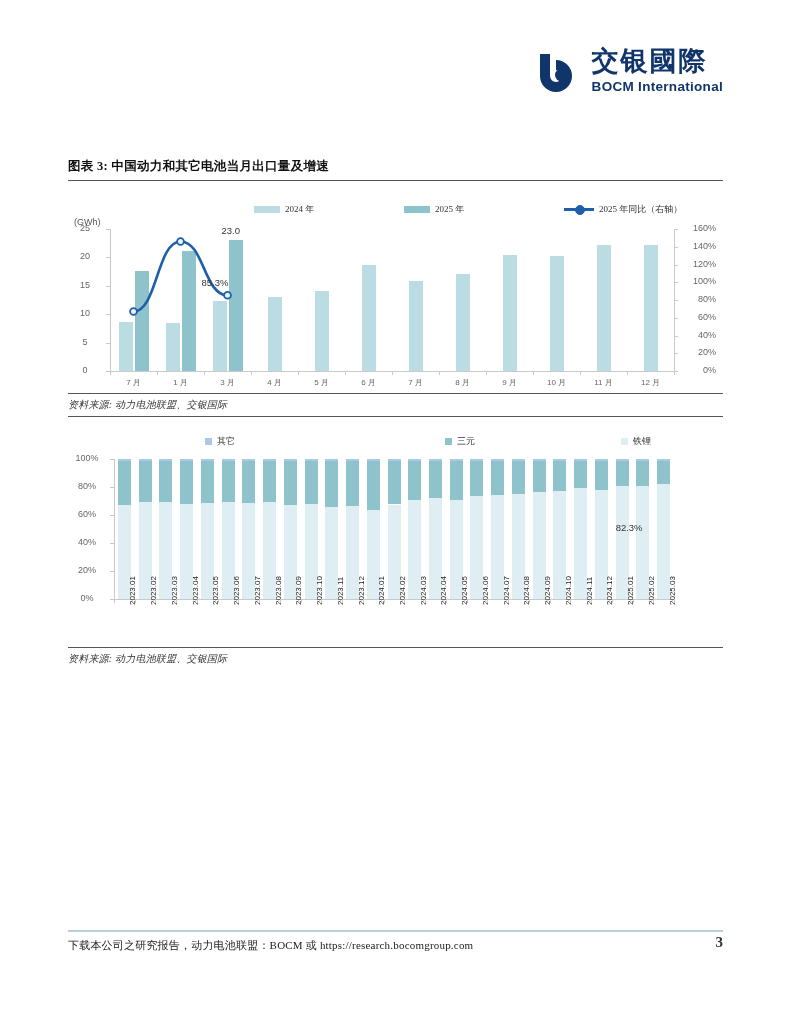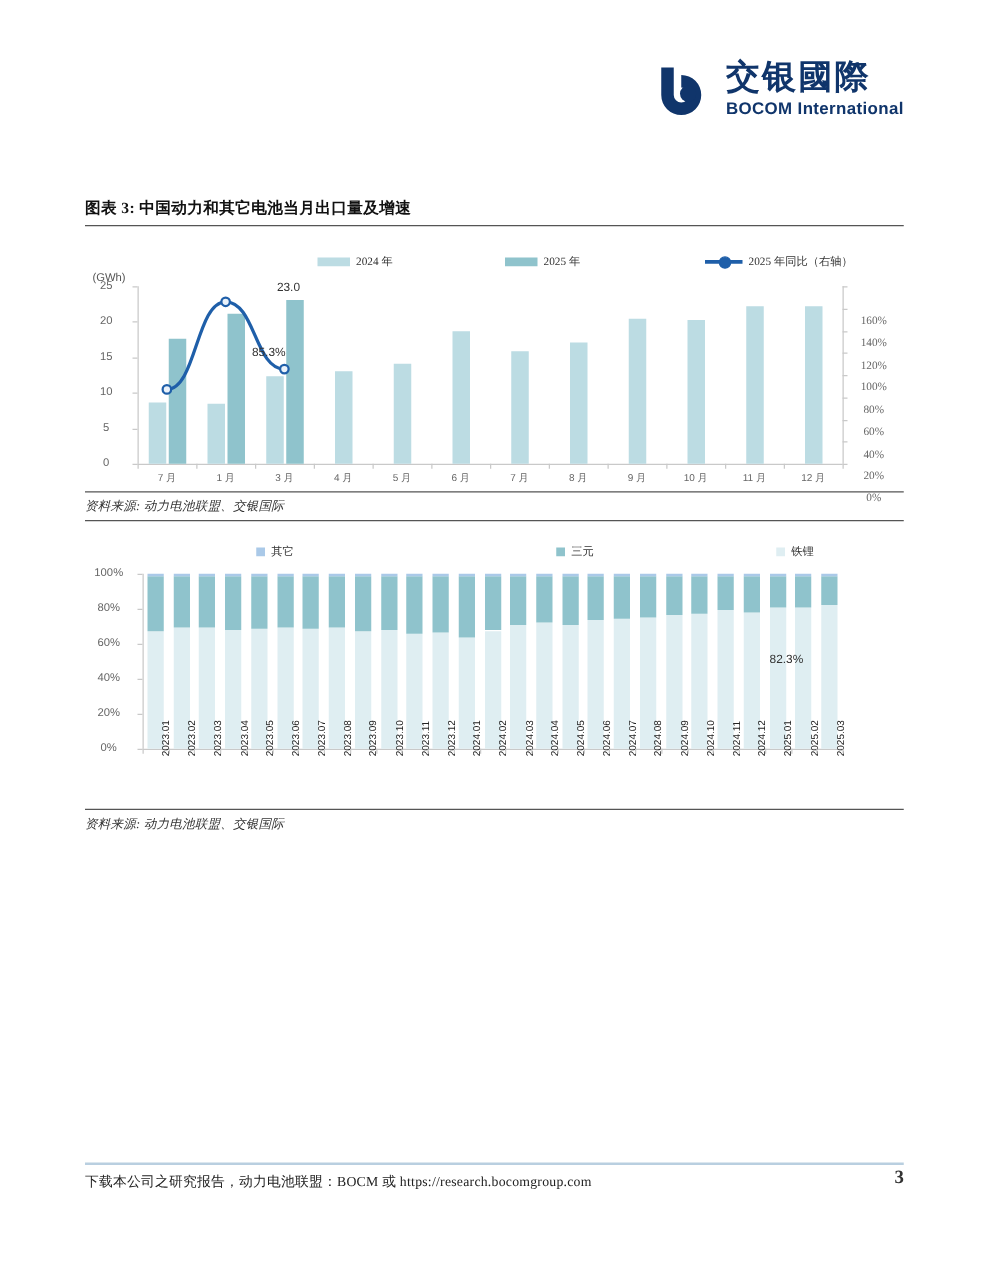--- a/index.html
+++ b/index.html
@@ -34,21 +34,21 @@
   .lg .sw{display:inline-block;}
   .lg .swbar{width:26px;height:7px;}
   .lg .swsq{width:7px;height:7px;}
   .lg .swline{width:30px;height:3px;background:#1f5fa9;position:relative;}
   .lg .swline:after{content:"";position:absolute;left:11px;top:-3px;width:8px;height:8px;border-radius:50%;background:#1f5fa9;border:1.5px solid #1f5fa9;}
 
   
   .c1{position:relative;height:180px;}
   .axis-unit{position:absolute;left:6px;top:-2px;font-size:9px;color:#555;font-family:"Liberation Sans",sans-serif;}
   .ytick{position:absolute;font-size:9px;color:#666;text-align:center;width:26px;font-family:"Liberation Sans",sans-serif;}
-  .ytickR{position:absolute;font-size:9px;color:#666;text-align:center;width:34px;font-family:Liberation Serif, serif;margin-top:28px;}
+  .ytickR{position:absolute;font-size:9px;color:#666;text-align:right;width:34px;font-family:Liberation Sans, sans-serif;}
   .axisline{position:absolute;background:#c9c9c9;}
   .bar{position:absolute;bottom:0;}
   .c1 .xlab{position:absolute;font-size:8px;color:#666;text-align:center;font-family:"Liberation Sans",sans-serif;}
   .dlabel{position:absolute;font-size:9.5px;color:#333;font-family:"Liberation Sans",sans-serif;white-space:nowrap;}
   .tickm{position:absolute;width:1px;height:4px;background:#c9c9c9;}
   .tickmR{position:absolute;width:4px;height:1px;background:#c9c9c9;}
 
   
   .c2{position:relative;height:190px;}
   .c2 .xlab2{position:absolute;font-size:8px;color:#222;font-family:"Liberation Sans",sans-serif;
@@ -67,21 +67,21 @@
 
   <div class="logo">
     <div class="logo-mark">
       <svg width="46" height="46" viewBox="0 0 46 46">
         <path d="M4 6 L4 28 A16 16 0 0 0 36 28 A16 16 0 0 0 20 12 L20 22 A6 6 0 1 1 14 28 L14 6 Z" fill="#10356b"></path>
         <circle cx="25.5" cy="27" r="6.5" fill="#10356b"></circle>
       </svg>
     </div>
     <div class="logo-text">
       <span class="logo-cn">交银國際</span>
-      <span class="logo-en">BOCOM International</span>
+      <span class="logo-en">BOCM International</span>
     </div>
   </div>
 
   <div class="exhibit" style="top:158px;">
     <div class="ex-title">图表 3: 中国动力和其它电池当月出口量及增速</div>
     <div class="ex-rule"></div>
 
     <div class="ex-body" style="height:212px;">
       <div class="legend" style="position:absolute;left:160px;top:22px;width:480px;">
         <div class="lg" style="width:150px;">

